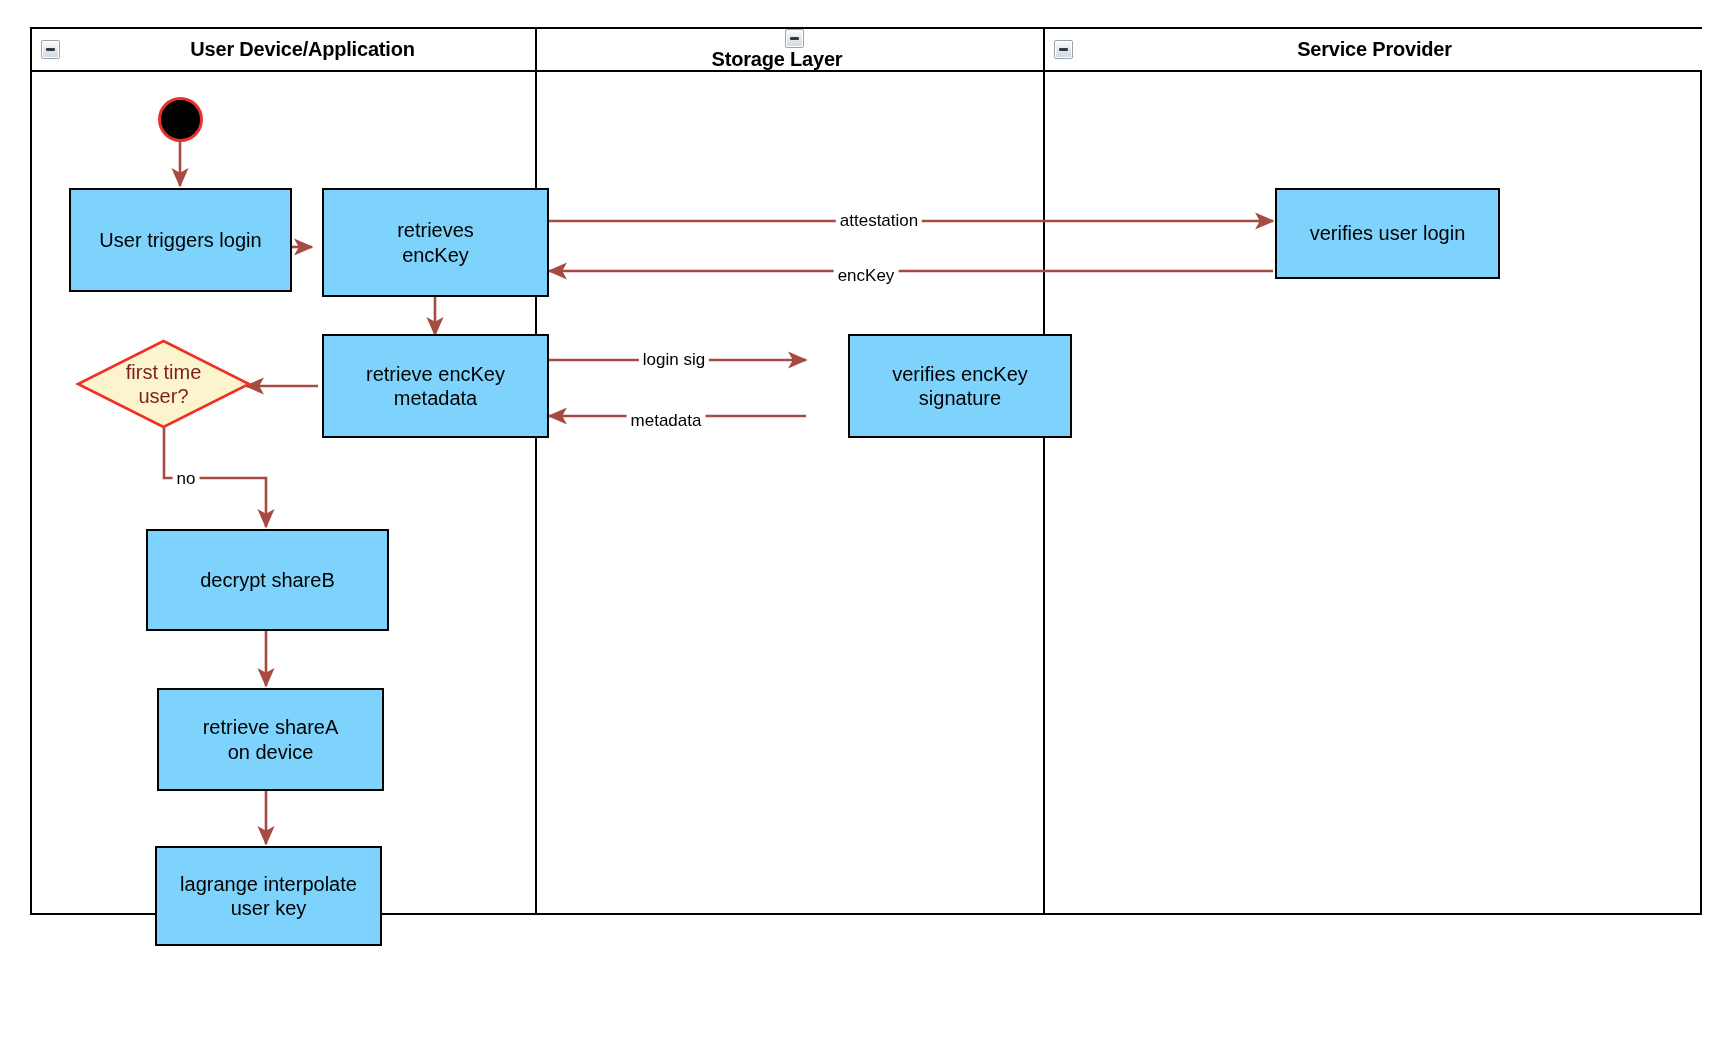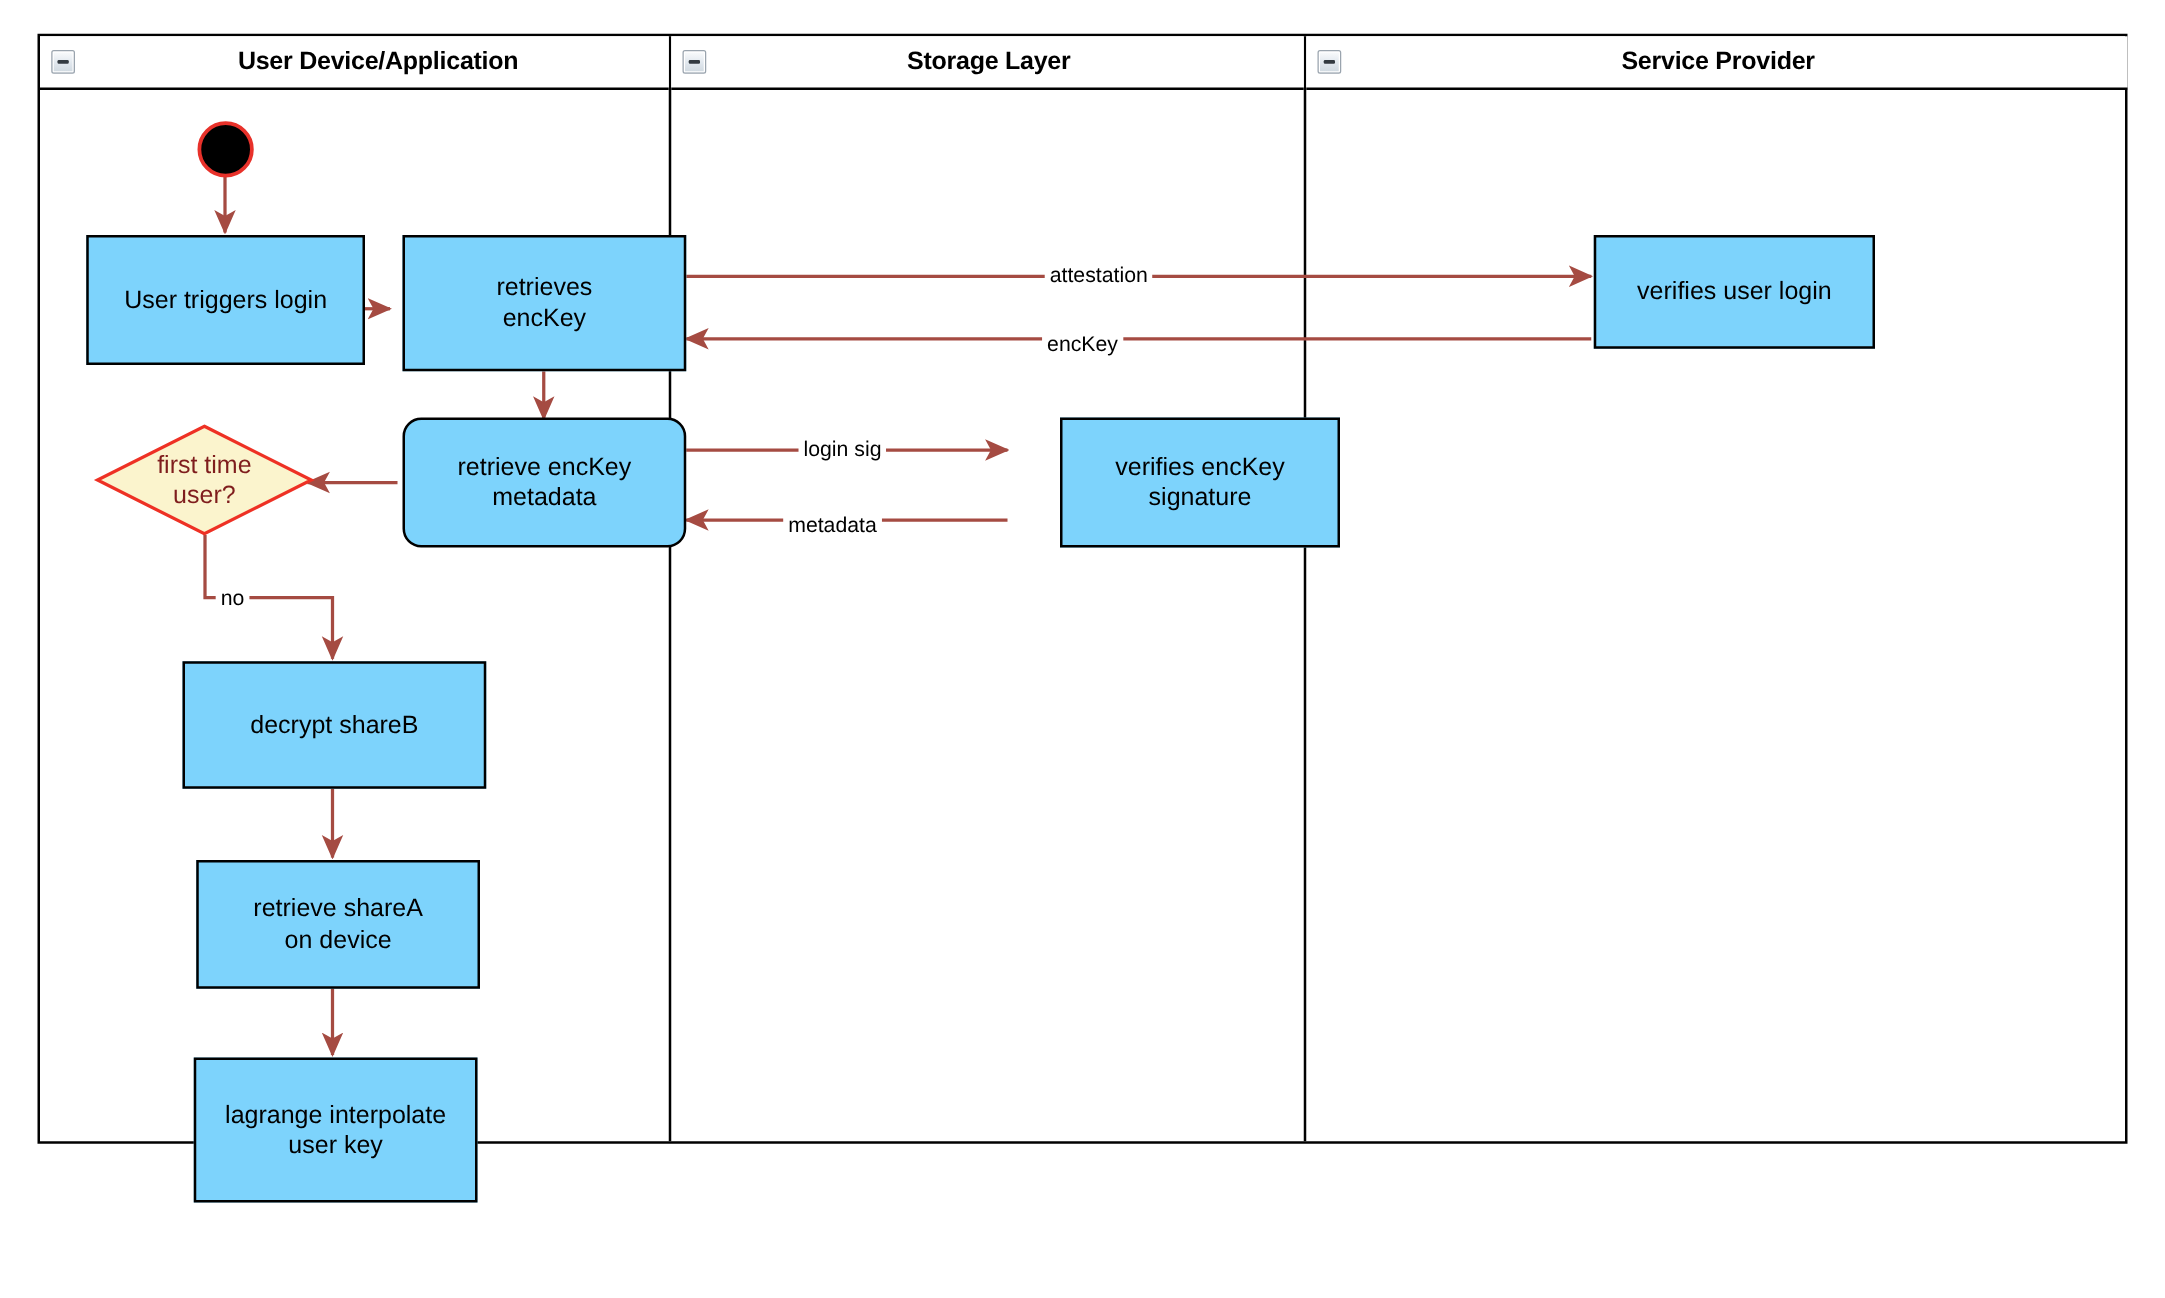--- a/index.html
+++ b/index.html
@@ -144,21 +144,21 @@
     <div class="lane-divider" style="left:503px;"></div>
     <div class="lane-divider" style="left:1011px;"></div>
 
     <div class="lane-header" style="left:0px; width:503px;gap:36px;">
       <span class="collapse-icon">
           <i></i>
         </span>
       <span class="lane-title">User Device/Application</span>
     </div>
 
-    <div class="lane-header" style="left:505px; width:506px;">
+    <div class="lane-header" style="left:505px; width:506px;flex-direction:column;">
       <span class="collapse-icon">
           <i></i>
         </span>
       <span class="lane-title">Storage Layer</span>
     </div>
 
     <div class="lane-header" style="left:1013px; width:657px;">
       <span class="collapse-icon">
           <i></i>
         </span>
@@ -205,37 +205,37 @@
   <div class="edge-label" style="left:666px; top:421px;">metadata</div>
   <div class="edge-label" style="left:186px; top:479px;">no</div>
 
   <div class="start-node" style="left:158px; top:97px; width:45px; height:45px;"></div>
 
   <div class="node" style="left:69px; top:188px; width:223px; height:104px;">User triggers login</div>
 
   <div class="node" style="left:322px; top:188px; width:227px; height:109px;">retrieves
 encKey</div>
 
-  <div class="node" style="left:322px; top:334px; width:227px; height:104px;border-radius:15px;">retrieve encKey
+  <div class="node" style="left:322px; top:334px; width:227px; height:104px;">retrieve encKey
 metadata</div>
 
   <div class="decision" style="left:76px; top:339px; width:175px; height:90px;">
     <svg width="175" height="90" viewBox="0 0 175 90" style="position:absolute; left:0; top:0; overflow:visible;">
       <polygon points="87.5,2 173,45 87.5,88 2,45" fill="#fbf4cd" stroke="#ee3124" stroke-width="2.6"></polygon>
     </svg>
     <div class="dlabel">first time
 user?</div>
   </div>
 
   <div class="node" style="left:146px; top:529px; width:243px; height:102px;">decrypt shareB</div>
 
   <div class="node" style="left:157px; top:688px; width:227px; height:103px;">retrieve shareA
 on device</div>
 
-  <div class="node" style="left:155px; top:846px; width:227px; height:116px;">lagrange interpolate
+  <div class="node" style="left:155px; top:846px; width:227px; height:100px;">lagrange interpolate
 user key</div>
 
   <div class="node" style="left:848px; top:334px; width:224px; height:104px;">verifies encKey
 signature</div>
 
   <div class="node" style="left:1275px; top:188px; width:225px; height:91px;">verifies user login</div>
 
 </div>
 
 </body></html>

